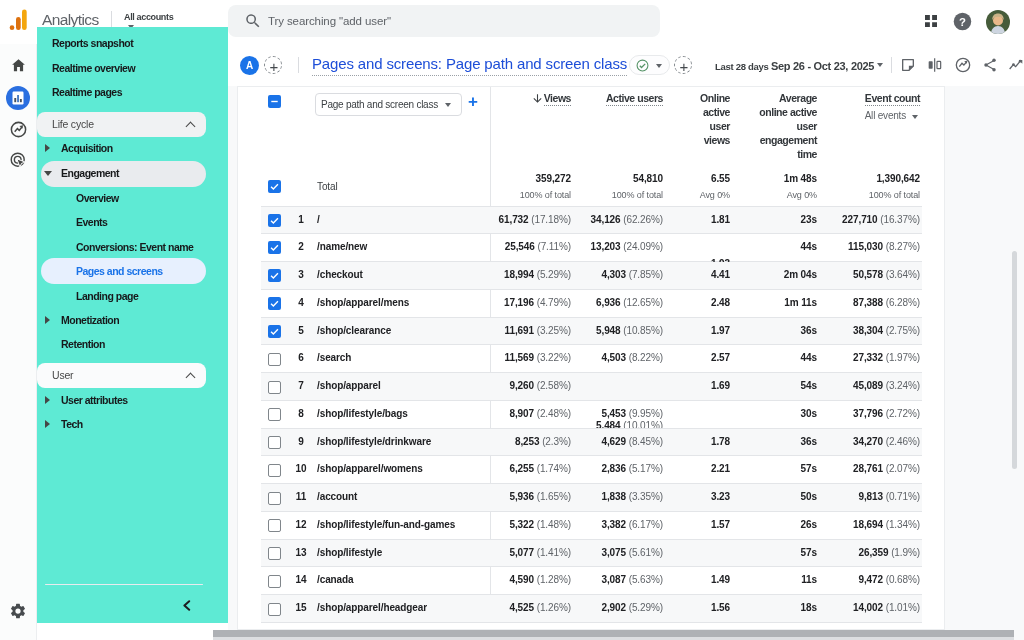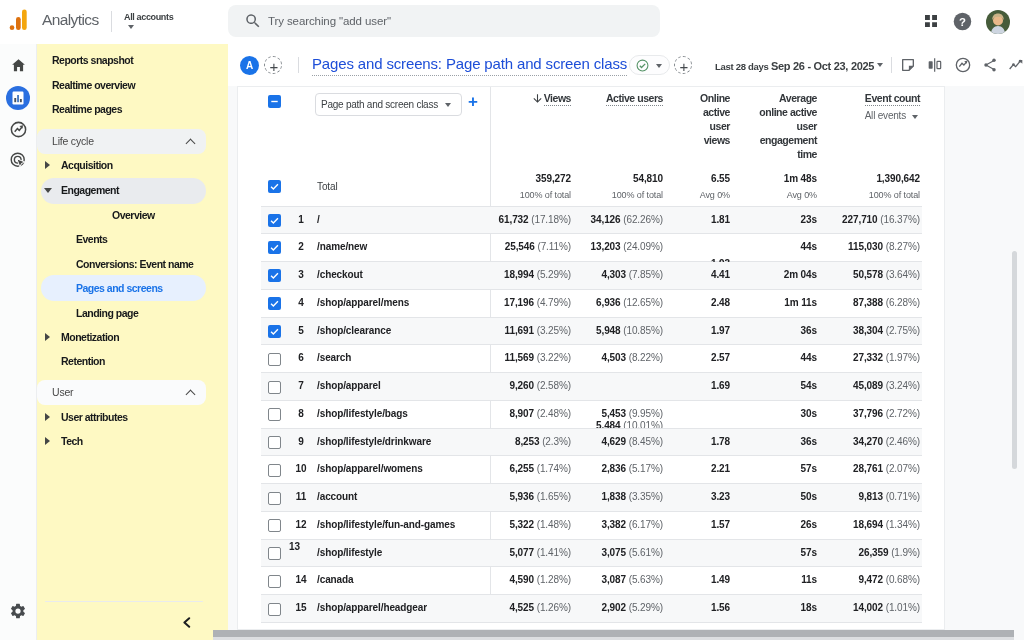--- a/index.html
+++ b/index.html
@@ -19,21 +19,21 @@
   #search { position:absolute; left:228px; top:5px; width:432px; height:32px; background:#f1f3f4; border-radius:8px; }
   #search .mag { position:absolute; left:16px; top:7px; }
   #search .ph { position:absolute; left:40px; top:10px; font-size:11.5px; color:#5f6368; letter-spacing:-0.1px; }
   .topic { position:absolute; top:12px; }
 
   
   #rail { position:absolute; left:0; top:44px; width:37px; height:596px; background:#fbfcfc; border-right:1px solid #eceef0; }
   .railic { position:absolute; left:8px; }
 
   
-  #side { position:absolute; left:37px; top:44px; width:191px; height:596px; background:#fef9c3; }
+  #side { position:absolute; left:37px; top:27px; width:191px; height:596px; background:#5eead4; }
   .nav { position:absolute; left:15px; font-size:10.5px; color:#17191b; font-weight:bold; letter-spacing:-0.5px; }
   .navsec { position:absolute; left:0px; width:169px; height:25px; background:#f0f2f3; border-radius:8px; }
   .navsec .t { position:absolute; left:15px; top:6px; font-size:10.5px; color:#474747; letter-spacing:-0.2px;}
   .chevup { position:absolute; right:12px; top:11px; width:7px; height:7px; }
   .chevup:before { content:""; position:absolute; width:6px; height:6px; border-left:1.6px solid #474747; border-top:1.6px solid #474747; transform:rotate(45deg); }
   .tri-r { position:absolute; width:0; height:0; border-top:4px solid transparent; border-bottom:4px solid transparent; border-left:5px solid #454746; }
   .tri-d { position:absolute; width:0; height:0; border-left:4px solid transparent; border-right:4px solid transparent; border-top:5px solid #454746; }
   #engpill { position:absolute; left:4px; width:165px; height:26px; background:#e9ebee; border-radius:13px; }
   #pagespill { position:absolute; left:4px; width:165px; height:26px; background:#e7f0fe; border-radius:13px; }
 
@@ -138,21 +138,21 @@
         <div class="chevup"></div>
       </div>
 
     <div class="tri-r" style="left:8px; top:117px;"></div>
     <div class="nav" style="top:115px; left:24px;">Acquisition</div>
 
     <div id="engpill" style="top:134px;"></div>
     <div class="tri-d" style="left:7px; top:144px;"></div>
     <div class="nav" style="top:140px; left:24px;">Engagement</div>
 
-    <div class="nav" style="top:165px; left:39px;margin-left:36px;">Overview</div>
+    <div class="nav" style="top:165px; left:39px;">Overview</div>
     <div class="nav" style="top:189px; left:39px;">Events</div>
     <div class="nav" style="top:214px; left:39px;">Conversions: Event name</div>
 
     <div id="pagespill" style="top:231px;"></div>
     <div class="nav" style="top:238px; left:39px; color:#1a73e8;">Pages and screens</div>
 
     <div class="nav" style="top:263px; left:39px;">Landing page</div>
 
     <div class="tri-r" style="left:8px; top:289px;"></div>
     <div class="nav" style="top:287px; left:24px;">Monetization</div>
@@ -405,21 +405,21 @@
   <div class="cell" style="left:28px; top:7px; width:24px; text-align:center;">12</div>
   <div class="cell" style="left:56px; top:7px;">/shop/lifestyle/fun-and-games</div>
   <div class="cell num" style="left:0; width:310px; top:7px;">5,322 <span class="pct">(1.48%)</span></div>
   <div class="cell num" style="left:0; width:402px; top:7px;">3,382 <span class="pct">(6.17%)</span></div>
   <div class="cell num" style="left:0; width:469px; top:7px;">1.57</div>
   <div class="cell num" style="left:0; width:556px; top:7px;">26s</div>
   <div class="cell num" style="left:0; width:659px; top:7px;">18,694 <span class="pct">(1.34%)</span></div>
 </div>
 <div class="row odd" style="top:452.5px; height:27.75px;">
   <div class="cb off" style="left:7px; top:7.5px;"></div>
-  <div class="cell" style="left:28px; top:1px; width:24px; text-align:left;">13</div>
+  <div class="cell" style="left:28px; top:7px; width:24px; text-align:center;">13</div>
   <div class="cell" style="left:56px; top:7px;">/shop/lifestyle</div>
   <div class="cell num" style="left:0; width:310px; top:7px;">5,077 <span class="pct">(1.41%)</span></div>
   <div class="cell num" style="left:0; width:402px; top:7px;">3,075 <span class="pct">(5.61%)</span></div>
   <div class="cell num" style="left:0; width:556px; top:7px;">57s</div>
   <div class="cell num" style="left:0; width:659px; top:7px;">26,359 <span class="pct">(1.9%)</span></div>
 </div>
 <div class="row" style="top:480.25px; height:27.75px;">
   <div class="cb off" style="left:7px; top:7.5px;"></div>
   <div class="cell" style="left:28px; top:7px; width:24px; text-align:center;">14</div>
   <div class="cell" style="left:56px; top:7px;">/canada</div>

